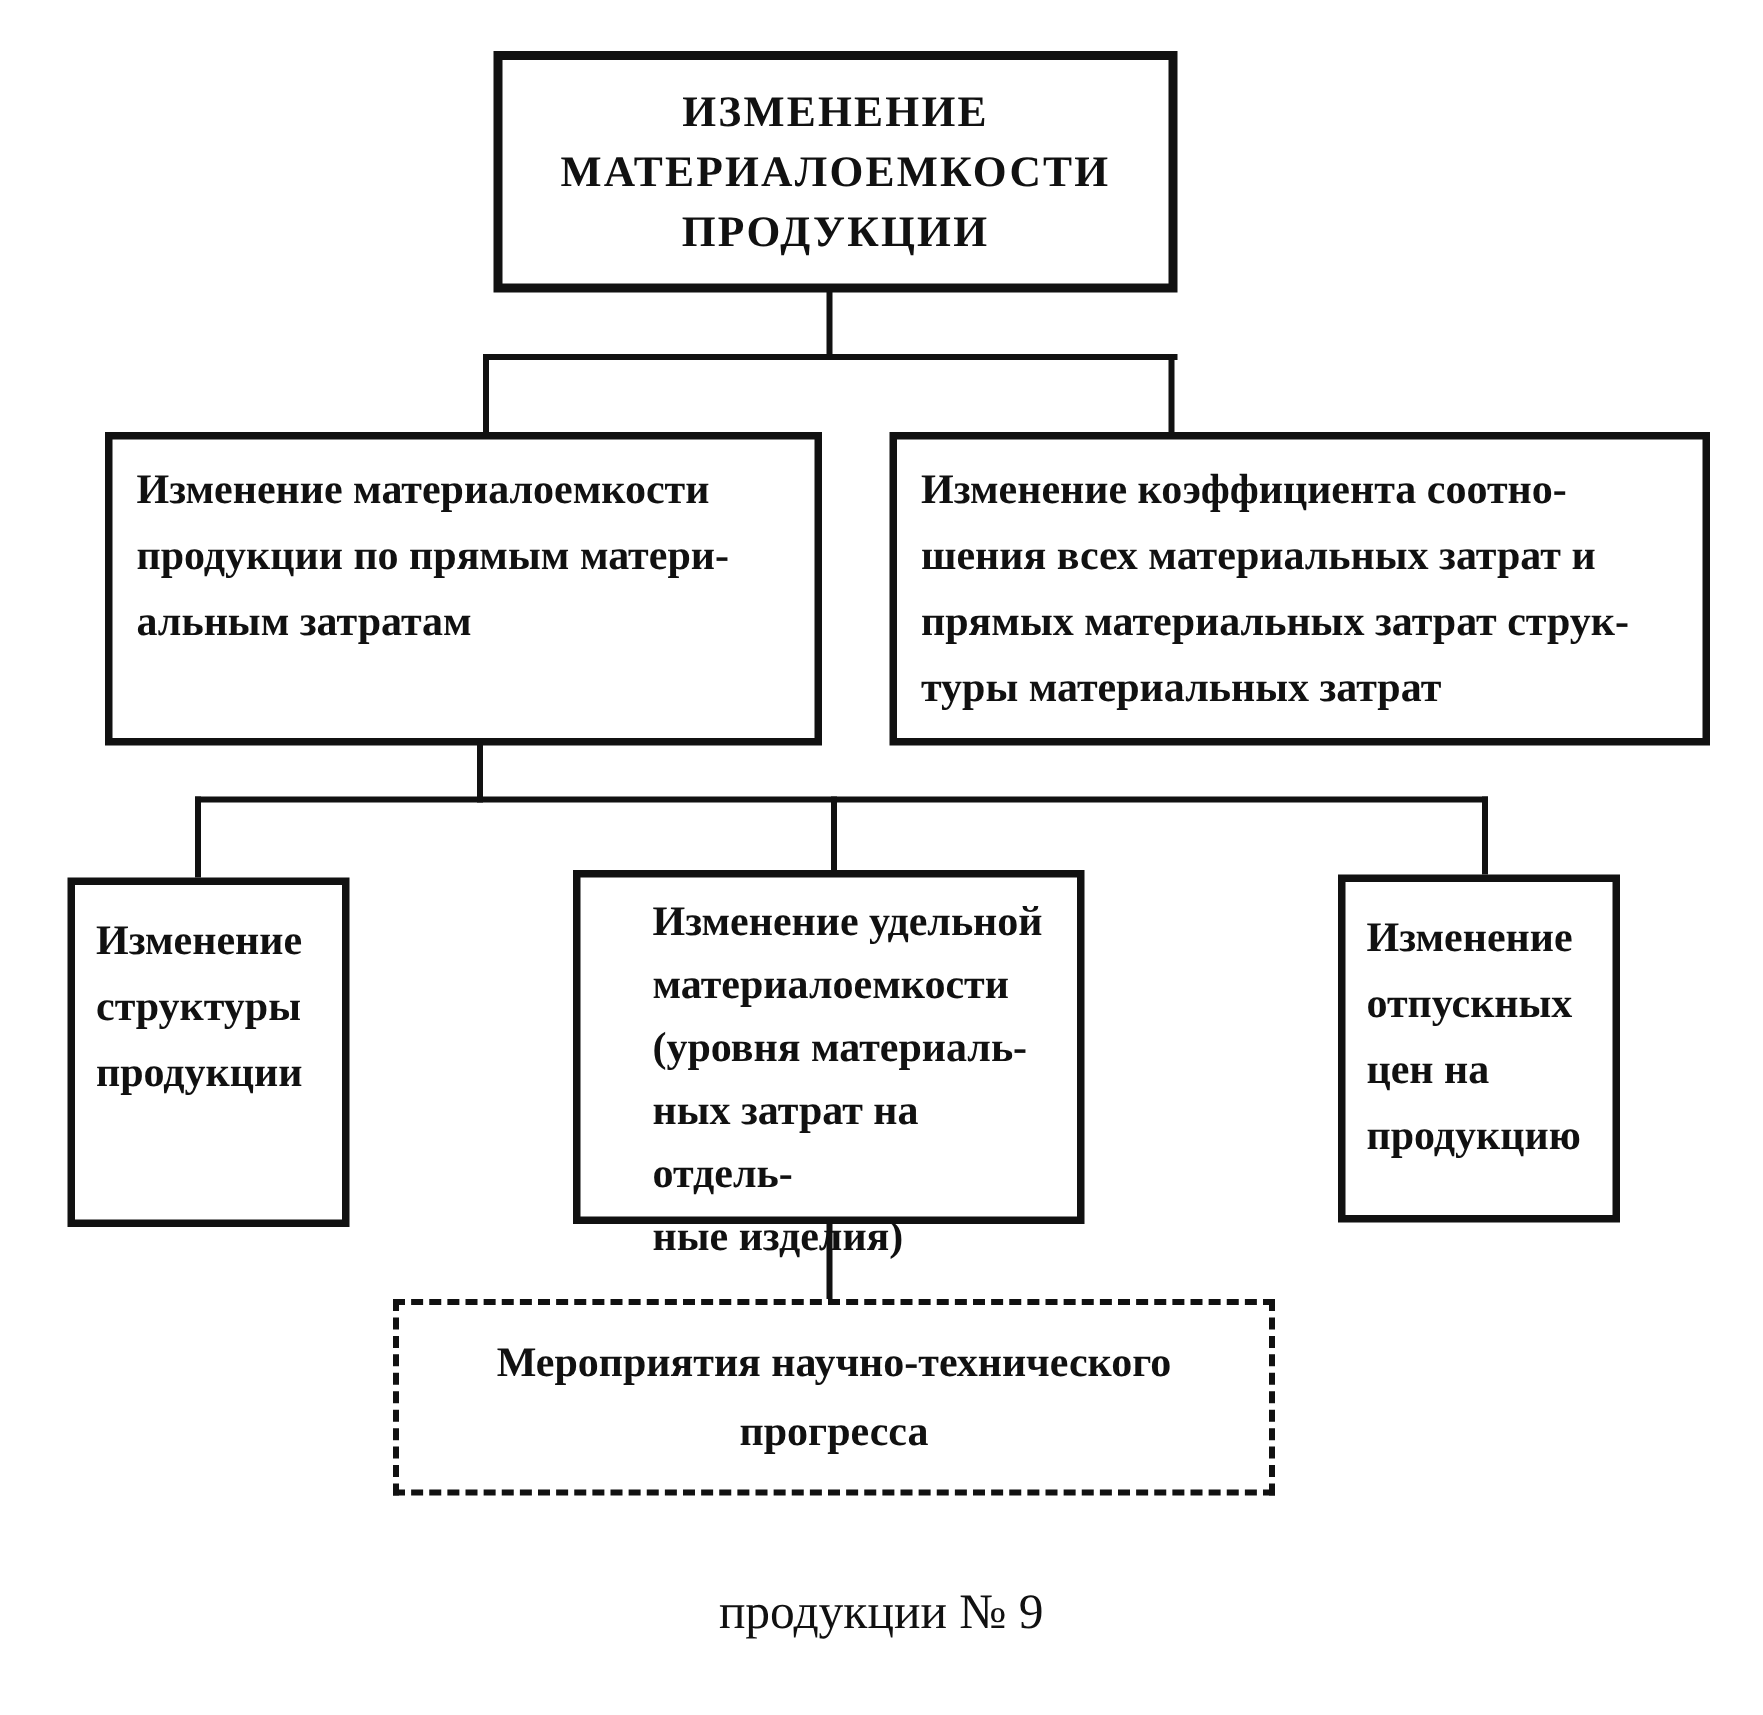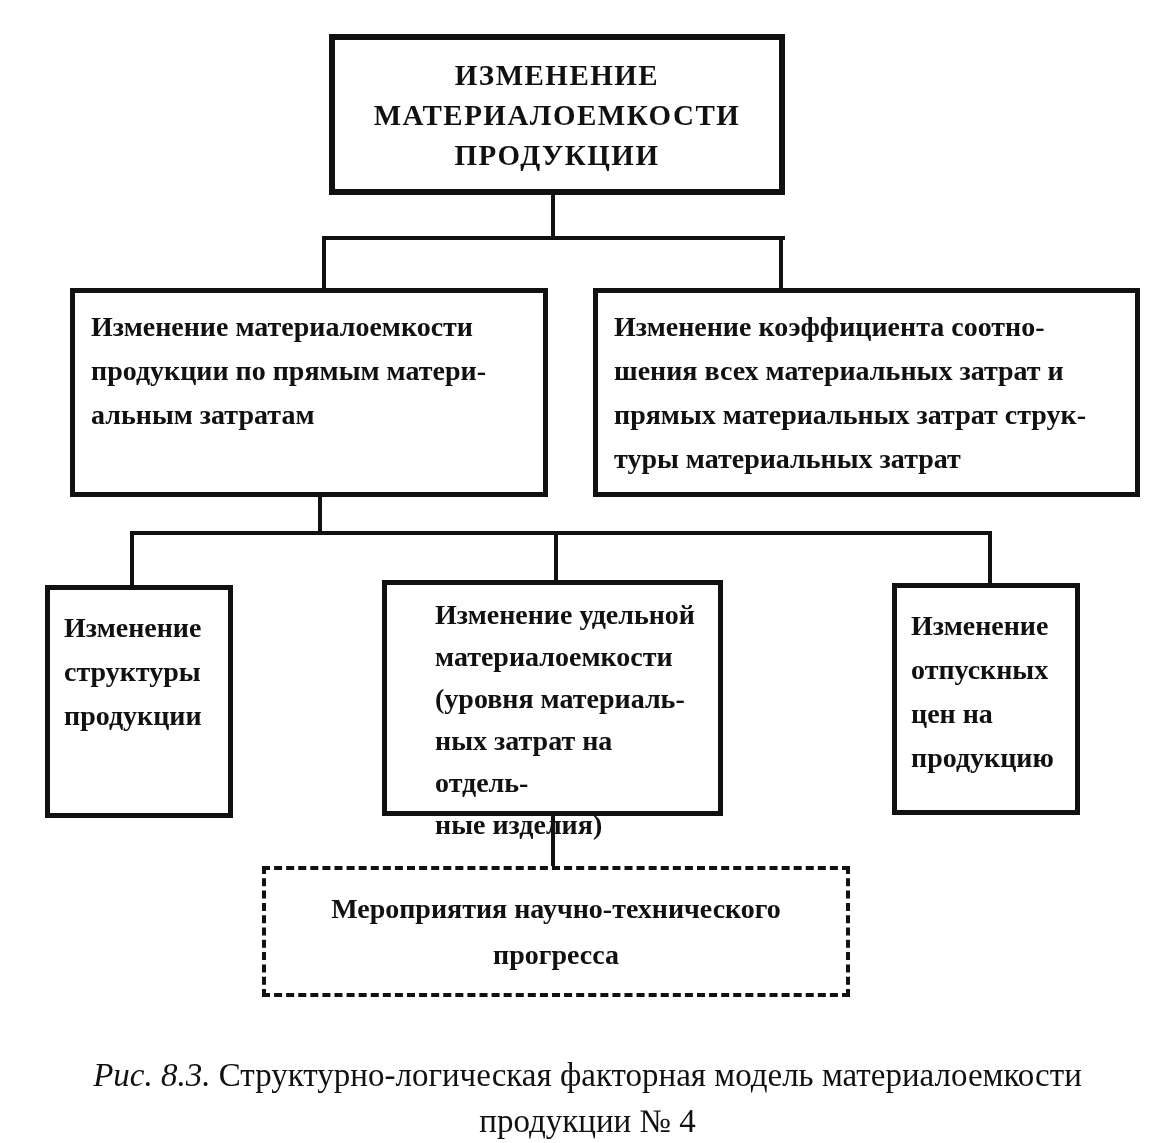--- a/index.html
+++ b/index.html
@@ -110,17 +110,16 @@
 отпускных
 цен на
 продукцию</div>
 
   <div class="line" style="left:551px;top:813px;width:4px;height:79px;"></div>
 
   <div class="box dashed" style="left:262px;top:866px;width:588px;height:131px;">Мероприятия научно-технического
 прогресса</div>
 
   <div class="caption">
-    <div><span class="fig">Рис. 8.3.</span> <span>Структурно-логическая факторная модель материалоемкости</span></div>
-    <div>продукции № 4</div>
+    <div>продукции № 9</div>
   </div>
 
 </div>
 
 </body></html>

